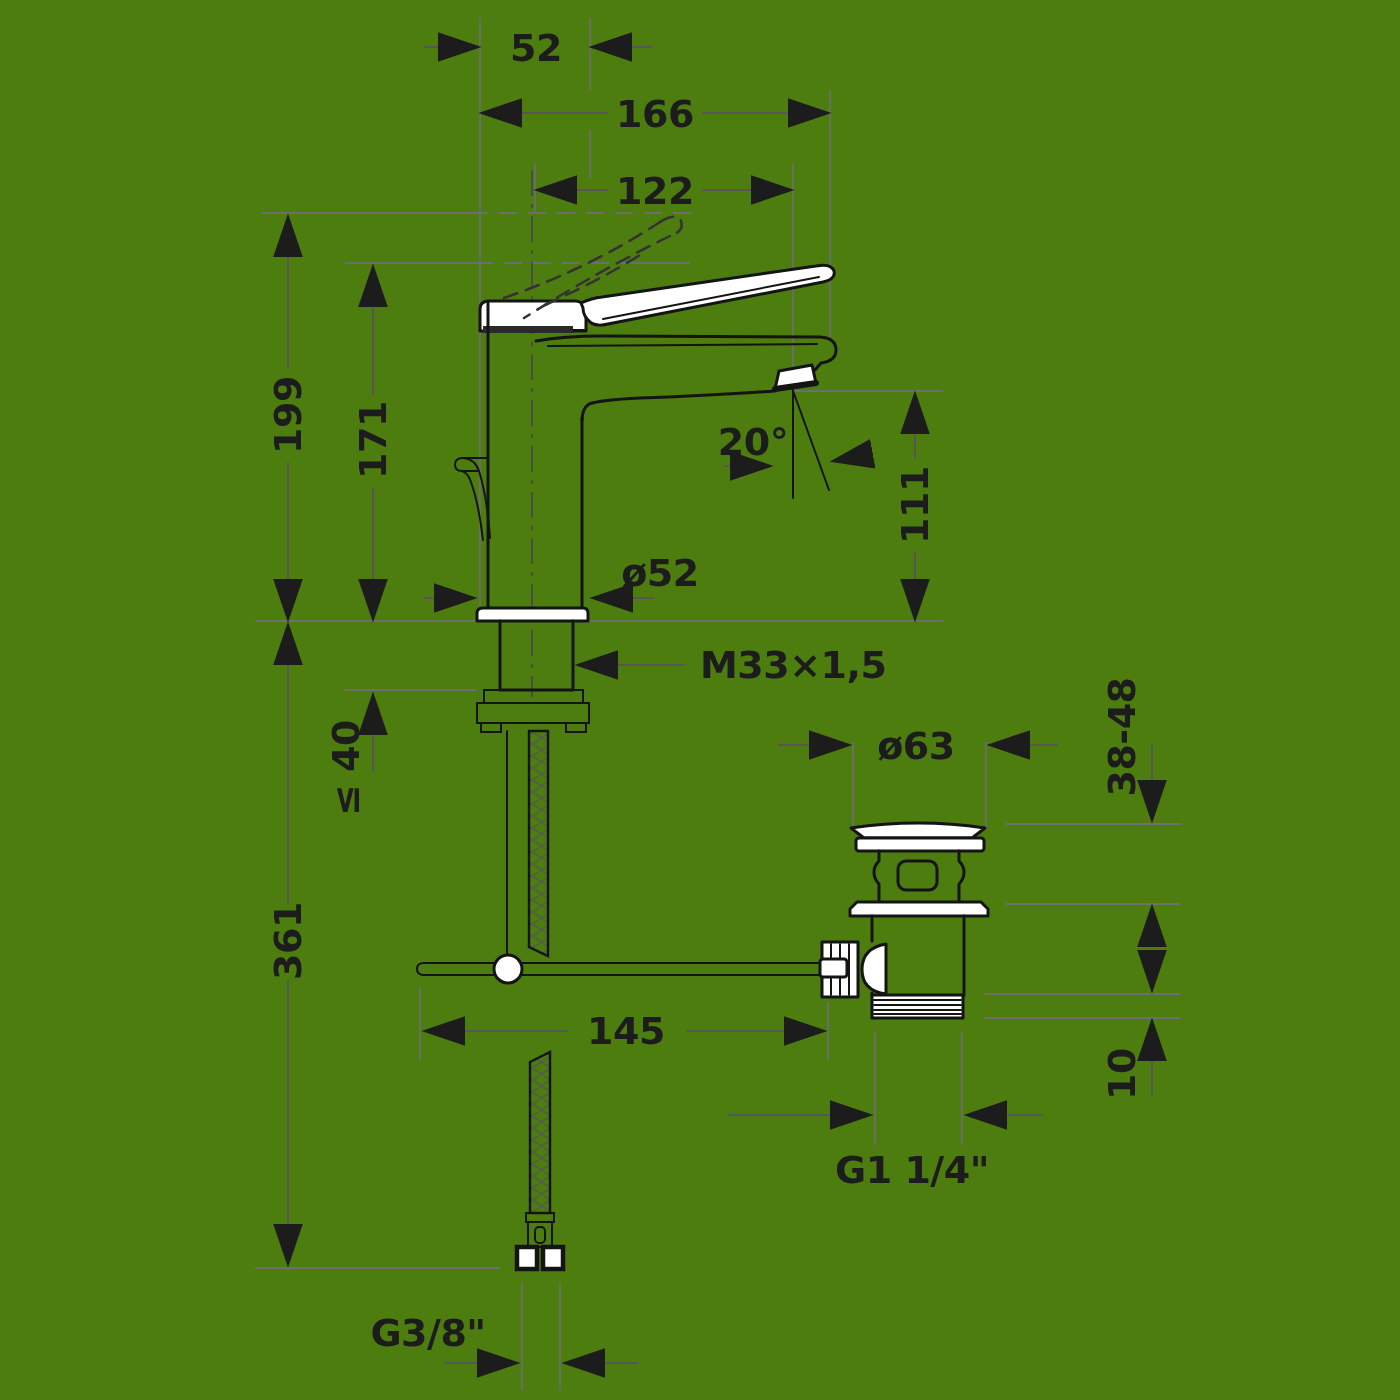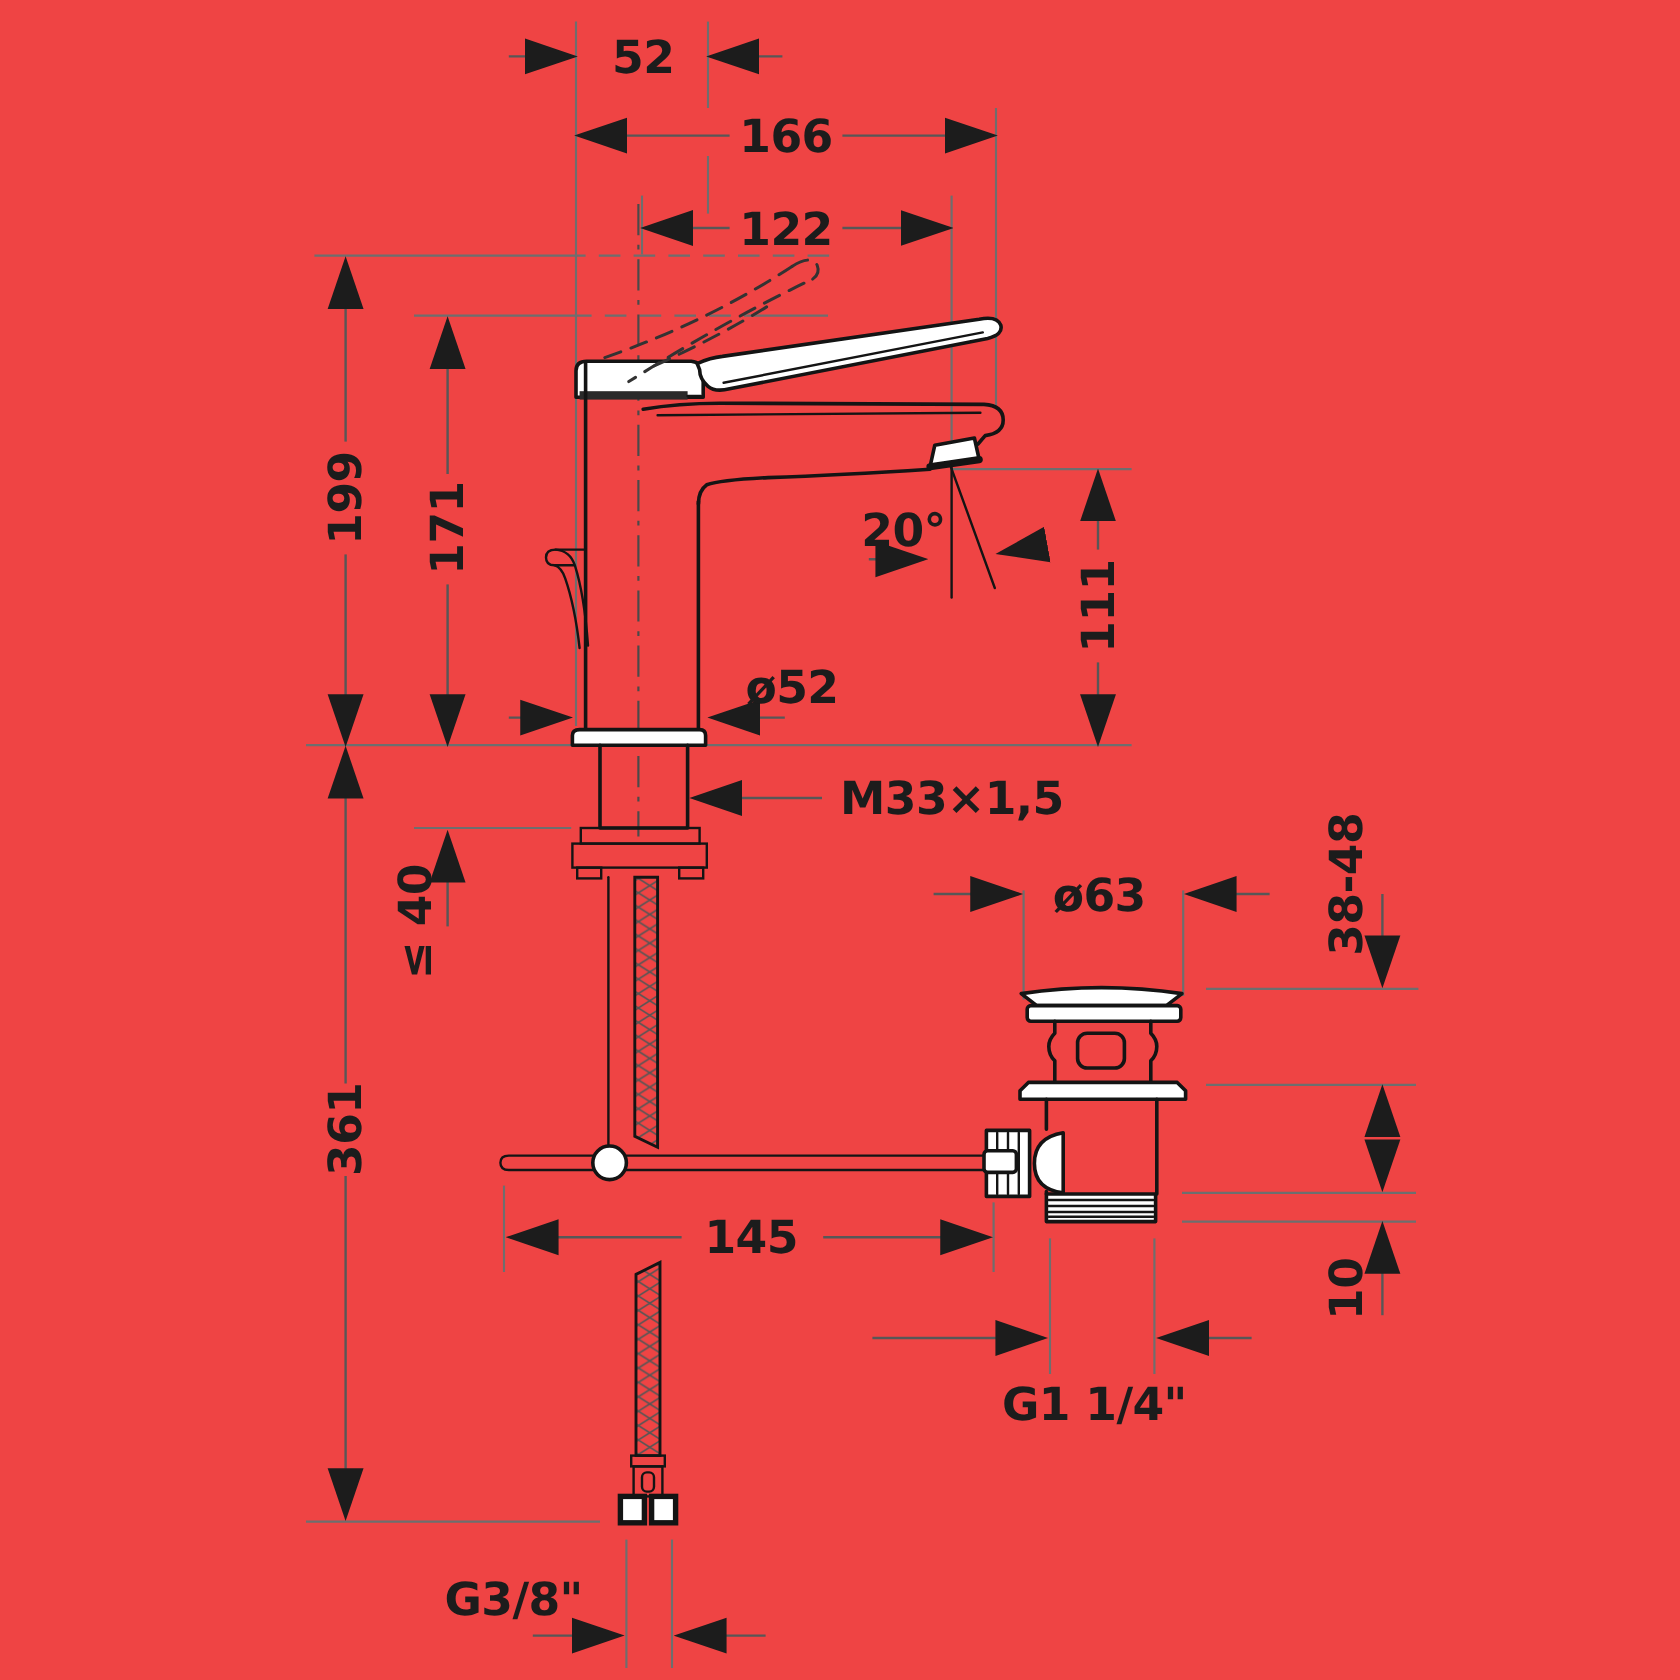--- a/index.html
+++ b/index.html
@@ -1,16 +1,16 @@
 <!DOCTYPE html>
 <html><head>
 <meta charset="utf-8">
 <style>
   html,body{margin:0;padding:0;background:#fff;}
-  .stage{position:relative;width:1400px;height:1400px;background:#ef4444;overflow:hidden;
+  .stage{position:relative;width:1400px;height:1400px;background:#4d7c0f;overflow:hidden;
          font-family:"DejaVu Sans","Liberation Sans",sans-serif;}
   svg{position:absolute;left:0;top:0;}
   text{font-family:"DejaVu Sans","Liberation Sans",sans-serif;font-weight:700;
        font-size:38px;fill:#1c1c1c;letter-spacing:-0.5px;}
   .obj{stroke:#141414;stroke-width:3;fill:none;stroke-linecap:round;stroke-linejoin:round;}
   .obj2{stroke:#141414;stroke-width:2;fill:none;stroke-linecap:round;}
   .objf{stroke:#141414;stroke-width:3;fill:#ffffff;stroke-linejoin:round;}
   .dim{stroke:#575757;stroke-width:2;fill:none;}
   .ext{stroke:#6e6e6e;stroke-width:1.8;fill:none;}
   .dash{stroke:#333;stroke-width:2.5;fill:none;stroke-dasharray:14 9;stroke-linecap:round;}

